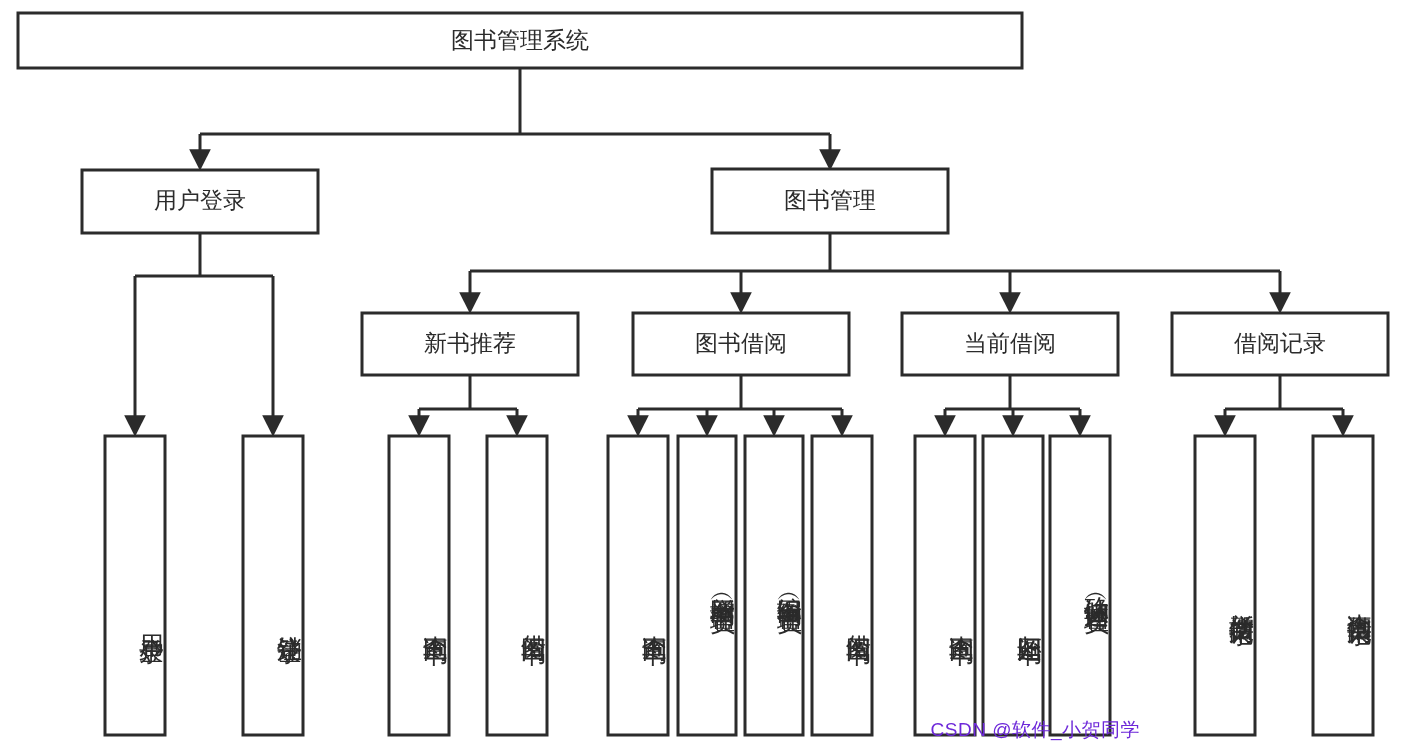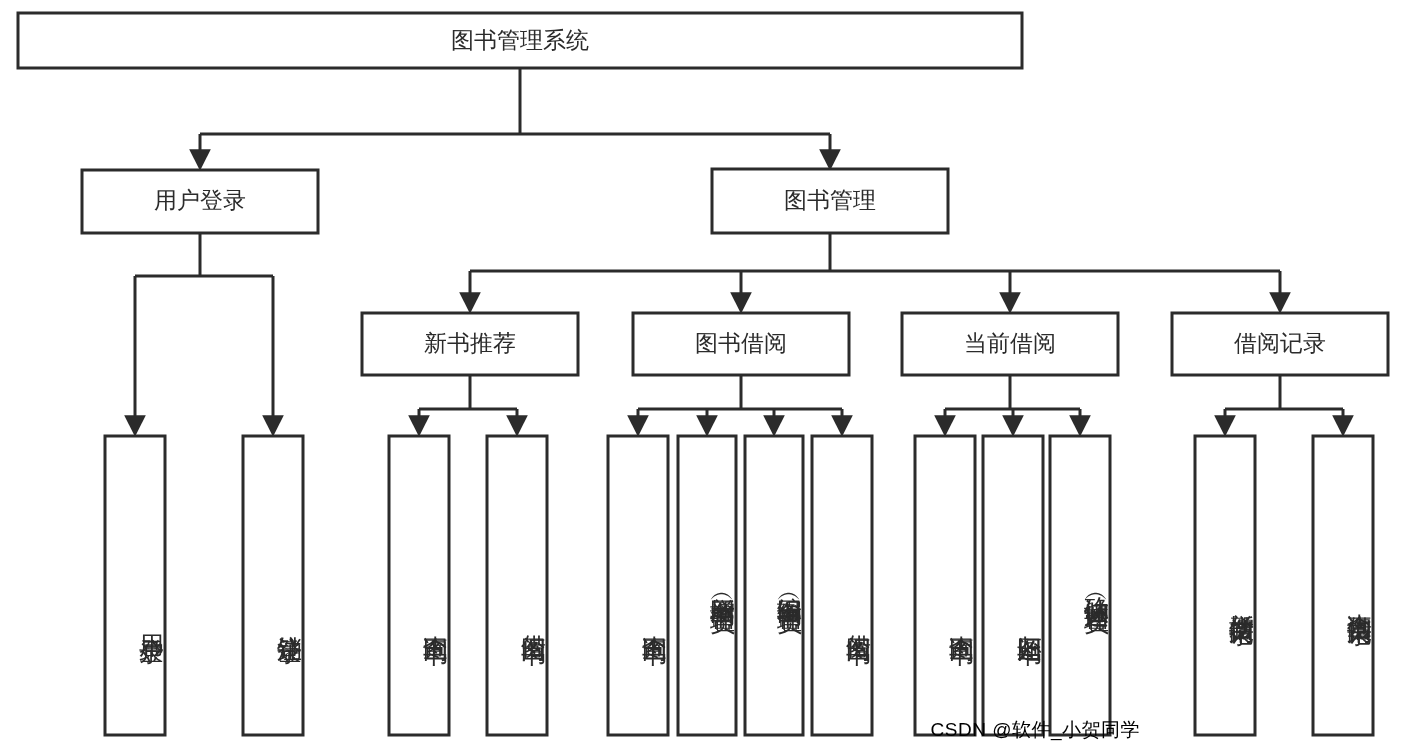--- a/index.html
+++ b/index.html
@@ -57,21 +57,21 @@
     align-items: flex-start;
     justify-content: center;
     pointer-events: none;
   }
   .watermark {
     position: absolute;
     right: 6px;
     bottom: 4px;
     font-family: "Liberation Sans", "DejaVu Sans", sans-serif;
     font-size: 19px;
-    color: #000000;
+    color: #6d28d9;
     white-space: nowrap;
     letter-spacing: 0.5px;
   }
 </style>
 </head>
 <body>
 
 <div id="diagram-root">
 
   <svg class="diagram-svg" viewBox="0 0 1405 747">

